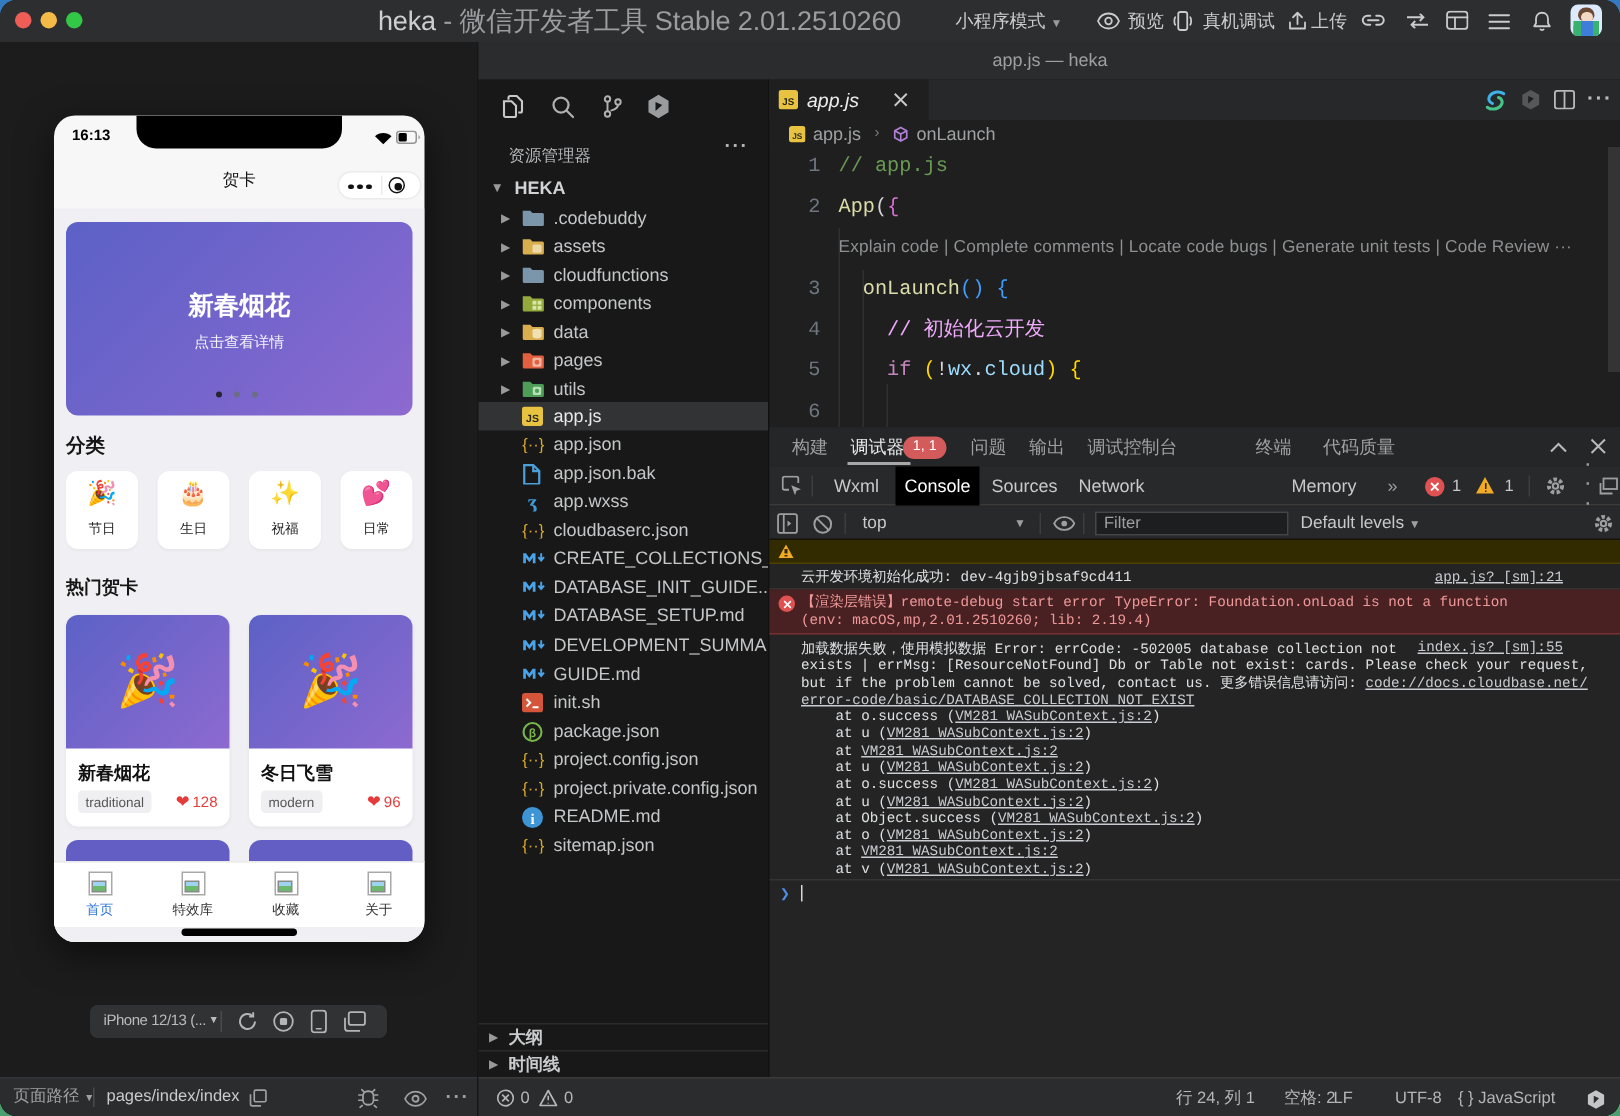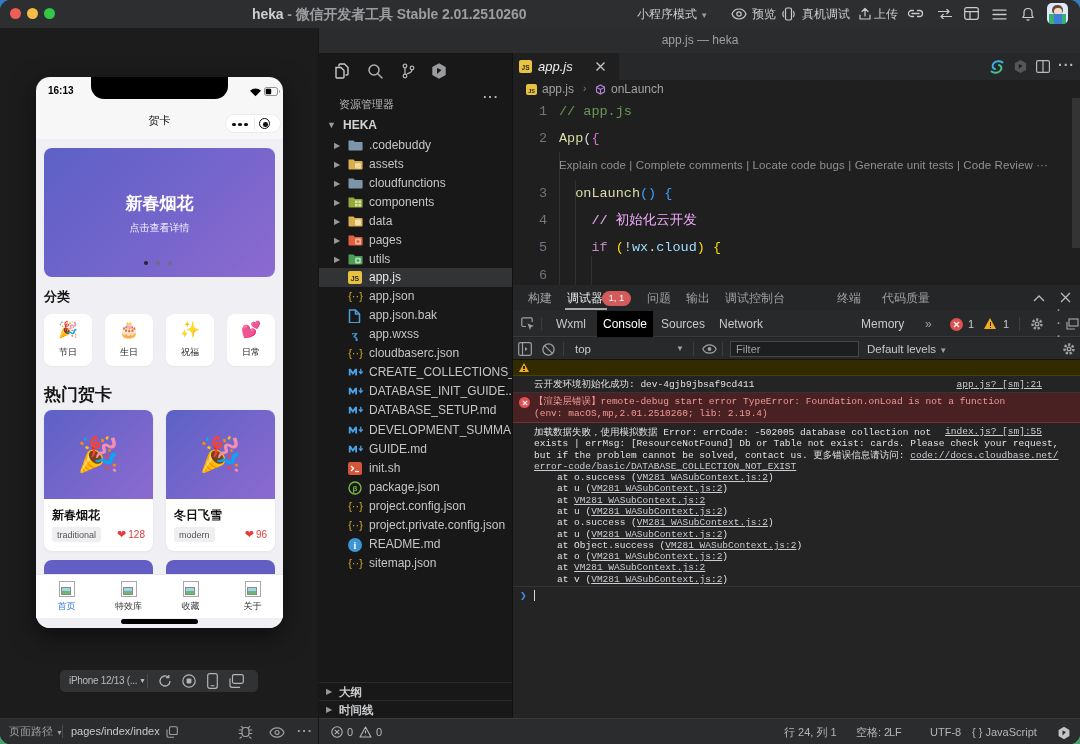--- a/index.html
+++ b/index.html
@@ -5,21 +5,21 @@
 html,body{margin:0;padding:0;}
 body{width:1080px;height:744px;overflow:hidden;
  background:linear-gradient(180deg,#3579c0 0%,#3a85a8 45%,#49a06e 100%);
  font-family:"Liberation Sans",sans-serif;}
 *{box-sizing:border-box;}
 .abs{position:absolute;}
 #win{position:absolute;left:0;top:0;width:1080px;height:744px;border-radius:11px;overflow:hidden;background:#1f1f1f;}
 
 #titlebar{left:0;top:0;width:1080px;height:28px;background:#2d2e30;}
 .tl{width:11px;height:11px;border-radius:50%;top:8px;}
-#ttext{left:252px;top:0;height:28px;line-height:28px;color:#9b9da0;font-size:14px;letter-spacing:-0.1px;font-weight:bold;}
+#ttext{left:252px;top:0;height:28px;line-height:28px;color:#9b9da0;font-size:18px;letter-spacing:-0.1px;}
 .mi{color:#c9cbcd;font-size:12px;line-height:28px;top:0;white-space:nowrap;}
 
 #leftpanel{left:0;top:28px;width:318px;height:716px;background:#1c1c1c;}
 #ltoolbar{left:0;top:0;width:318px;height:25px;background:#2b2c2e;}
 #lbottom{left:0;top:690px;width:318px;height:26px;background:#2b2c2e;border-top:1px solid #333436;}
 .gray{color:#9fa1a3;}
 
 #phone{left:36px;top:49px;width:247px;height:551px;background:#f7f7f7;border-radius:14px;box-shadow:0 8px 24px rgba(0,0,0,.55);overflow:hidden;}
 
 #devpill{left:60px;top:642px;width:198px;height:22px;background:#313234;border-radius:5px;color:#b9bbbd;font-size:11px;}
@@ -151,21 +151,21 @@
           <div class="cl">生日</div>
         </div>
       <div class="abs catcard" style="left:130px;">
           <div class="em">✨</div>
           <div class="cl">祝福</div>
         </div>
       <div class="abs catcard" style="left:191px;">
           <div class="em">💕</div>
           <div class="cl">日常</div>
         </div>
-      <div class="abs" style="left:8px;top:306px;font-size:17px;font-weight:bold;color:#161616;">热门贺卡</div>
+      <div class="abs" style="left:8px;top:306px;font-size:12px;font-weight:bold;color:#161616;">热门贺卡</div>
 
       <div class="abs hotcard" style="left:8px;">
         <div class="hotimg">🎉</div>
         <div class="hott">新春烟花</div>
         <div class="tagrow">
             <span class="tag">traditional</span>
             <span class="hrt">❤<span class="hn">128</span></span>
           </div>
       </div>
       <div class="abs hotcard" style="left:130px;">

